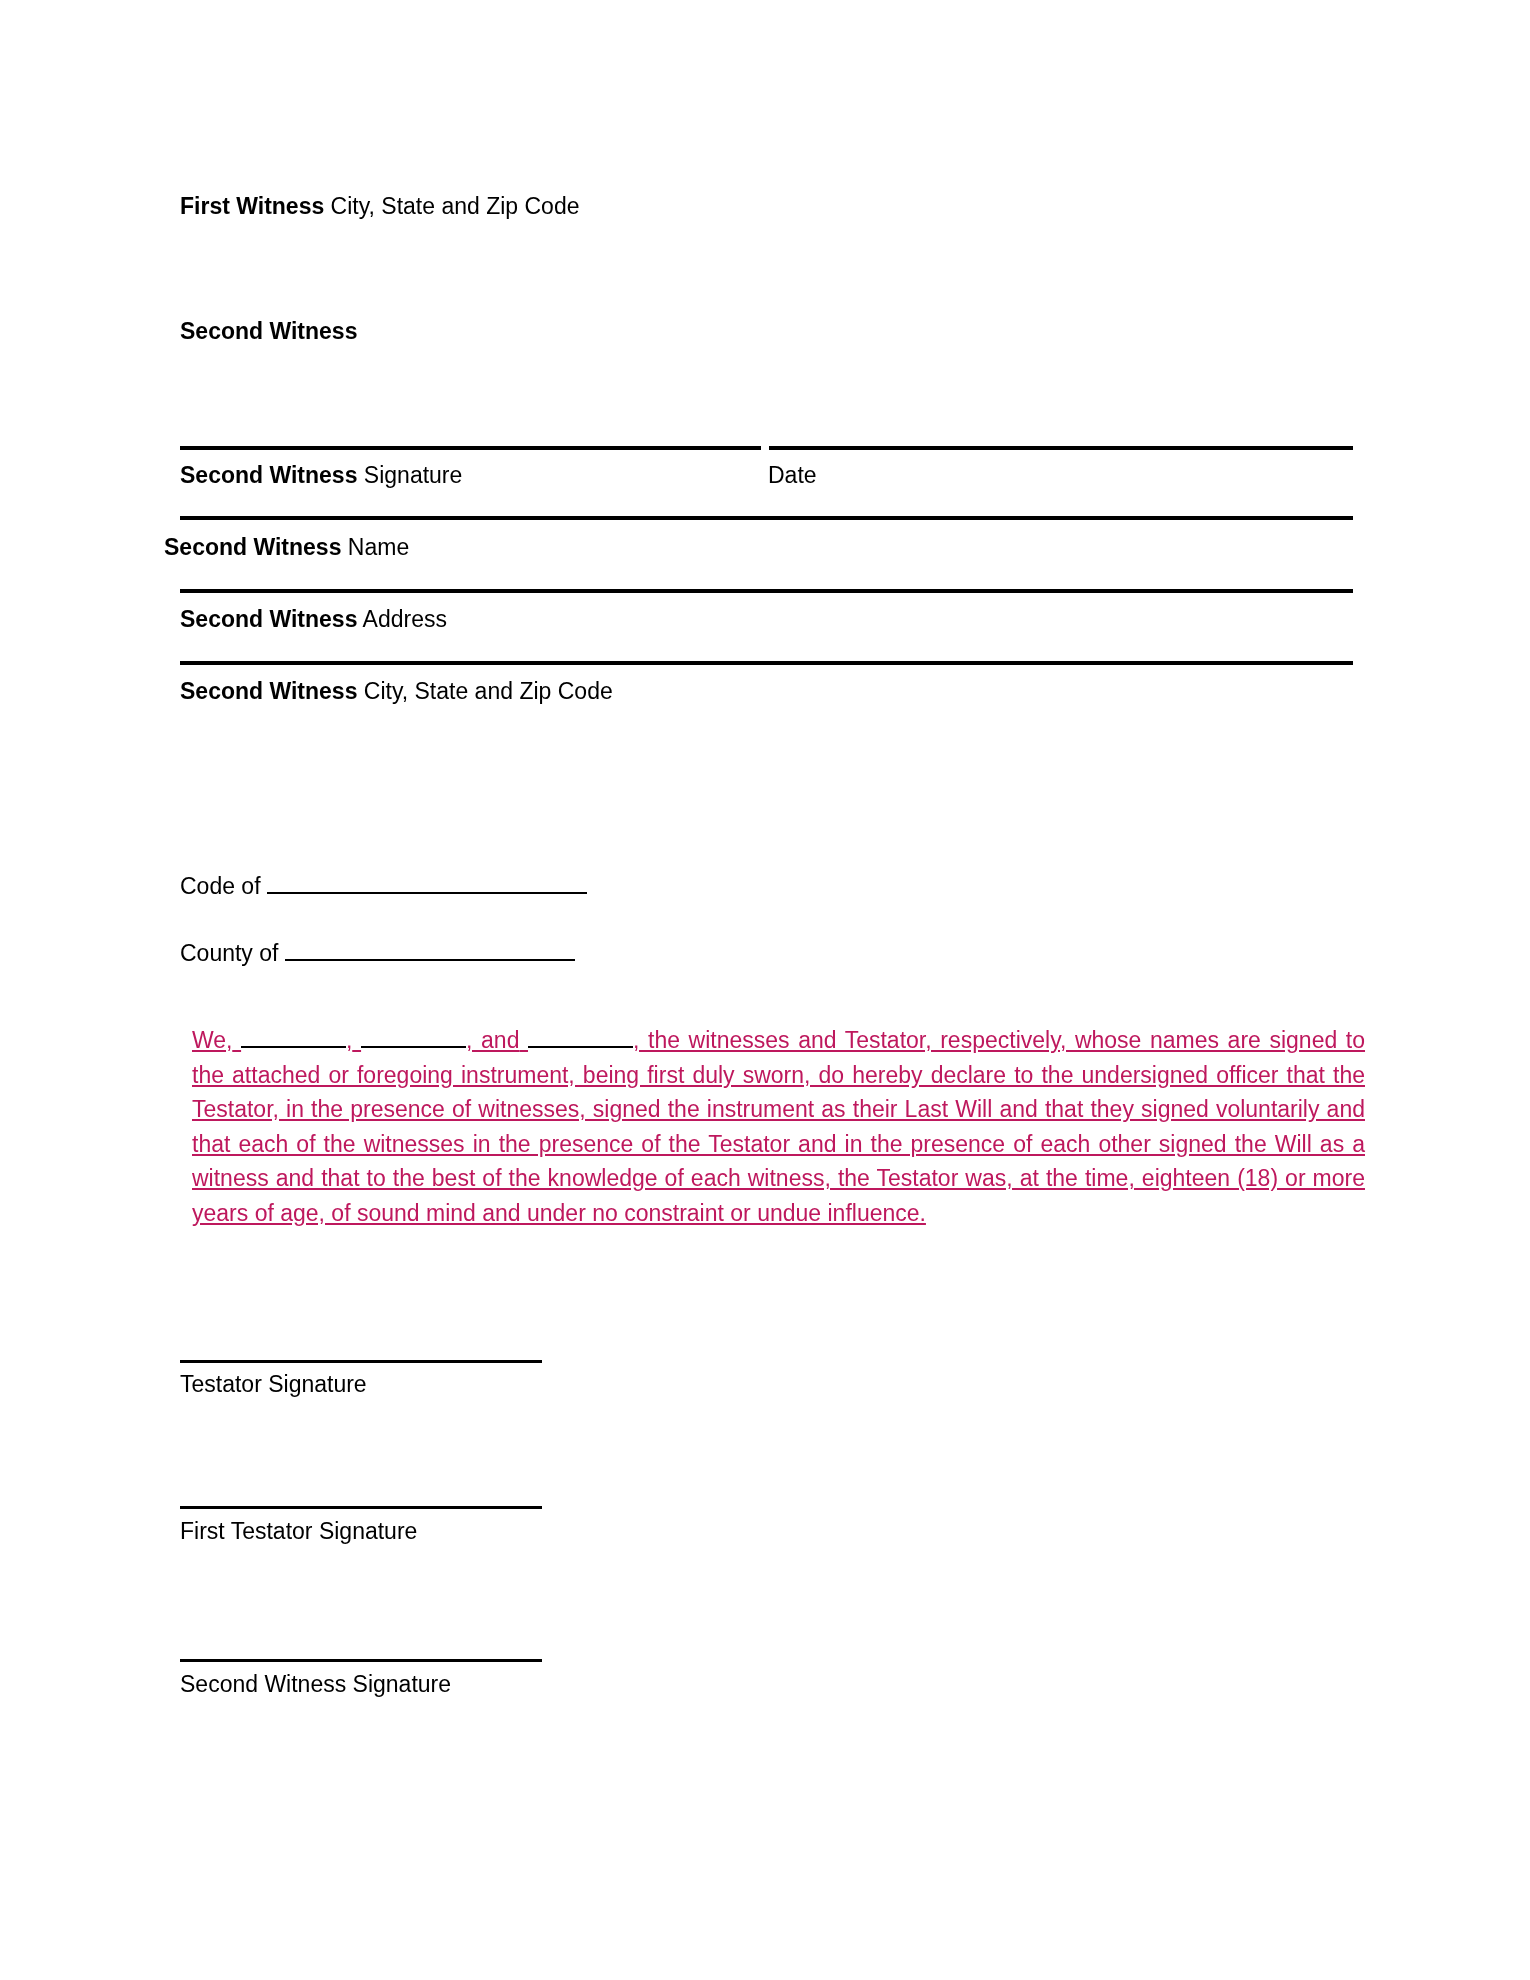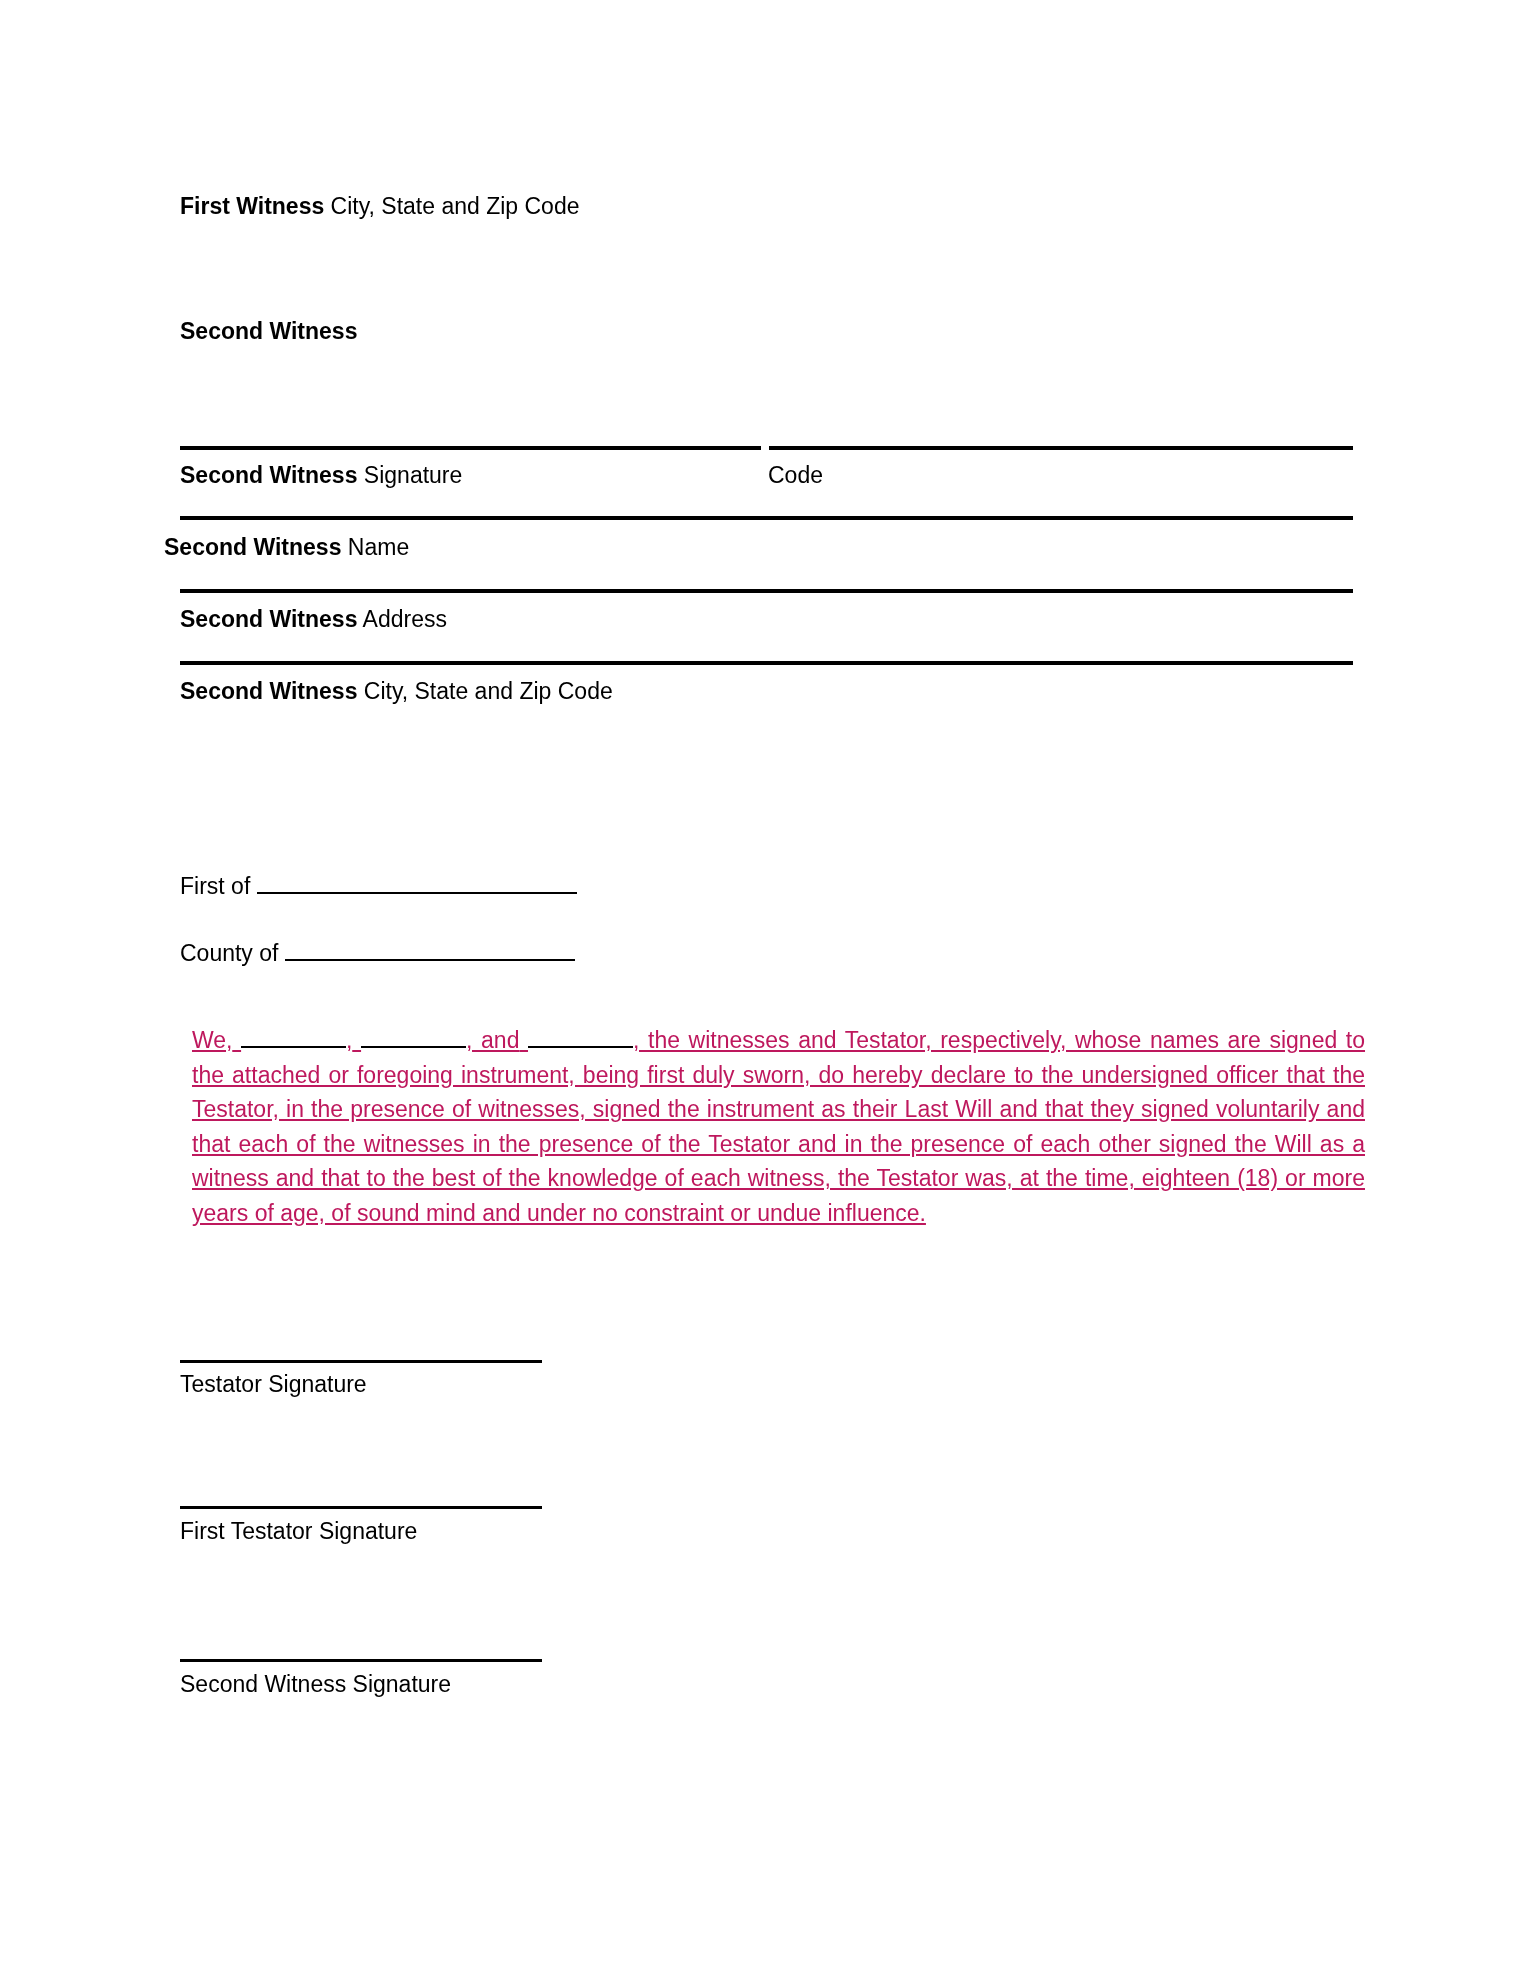--- a/index.html
+++ b/index.html
@@ -81,40 +81,40 @@
     <span class="b">First Witness</span><span> City, State and Zip Code</span>
   </div>
 
   <div class="abs label b" style="left:180px; top:318px;">Second Witness</div>
 
   <div class="hline-heavy" style="left:180px; top:446px; width:581px;"></div>
   <div class="hline-heavy" style="left:769px; top:446px; width:584px;"></div>
   <div class="abs label" style="left:180px; top:462px;">
     <span class="b">Second Witness</span><span> Signature</span>
   </div>
-  <div class="abs label" style="left:768px; top:462px;">Code</div>
+  <div class="abs label" style="left:768px; top:462px;">Date</div>
 
   <div class="hline-heavy" style="left:180px; top:516px; width:1173px;"></div>
   <div class="abs label" style="left:164px; top:534px;">
     <span class="b">Second Witness</span><span> Name</span>
   </div>
 
   <div class="hline-heavy" style="left:180px; top:589px; width:1173px;"></div>
   <div class="abs label" style="left:180px; top:606px;">
     <span class="b">Second Witness</span><span> Address</span>
   </div>
 
   <div class="hline-heavy" style="left:180px; top:661px; width:1173px;"></div>
   <div class="abs label" style="left:180px; top:678px;">
     <span class="b">Second Witness</span><span> City, State and Zip Code</span>
   </div>
 
 
   <div class="fill-row" style="left:180px; top:872px;">
-    <span>First of</span>
+    <span>Code of</span>
     <span class="blank" style="width:320px;"></span>
   </div>
   <div class="fill-row" style="left:180px; top:939px;">
     <span>County of</span>
     <span class="blank" style="width:290px;"></span>
   </div>
 
   <p class="para"><span>We,</span> <span class="blank"></span><span>,</span> <span class="blank"></span><span>, and</span> <span class="blank"></span><span>, the witnesses and Testator, respectively, whose names are signed to the attached or foregoing instrument, being first duly sworn, do hereby declare to the undersigned officer that the Testator, in the presence of witnesses, signed the instrument as their Last Will and that they signed voluntarily and that each of the witnesses in the presence of the Testator and in the presence of each other signed the Will as a witness and that to the best of the knowledge of each witness, the Testator was, at the time, eighteen (18) or more years of age, of sound mind and under no constraint or undue influence.</span></p>
 
   <div class="hline-light" style="left:180px; top:1360px; width:362px;"></div>

